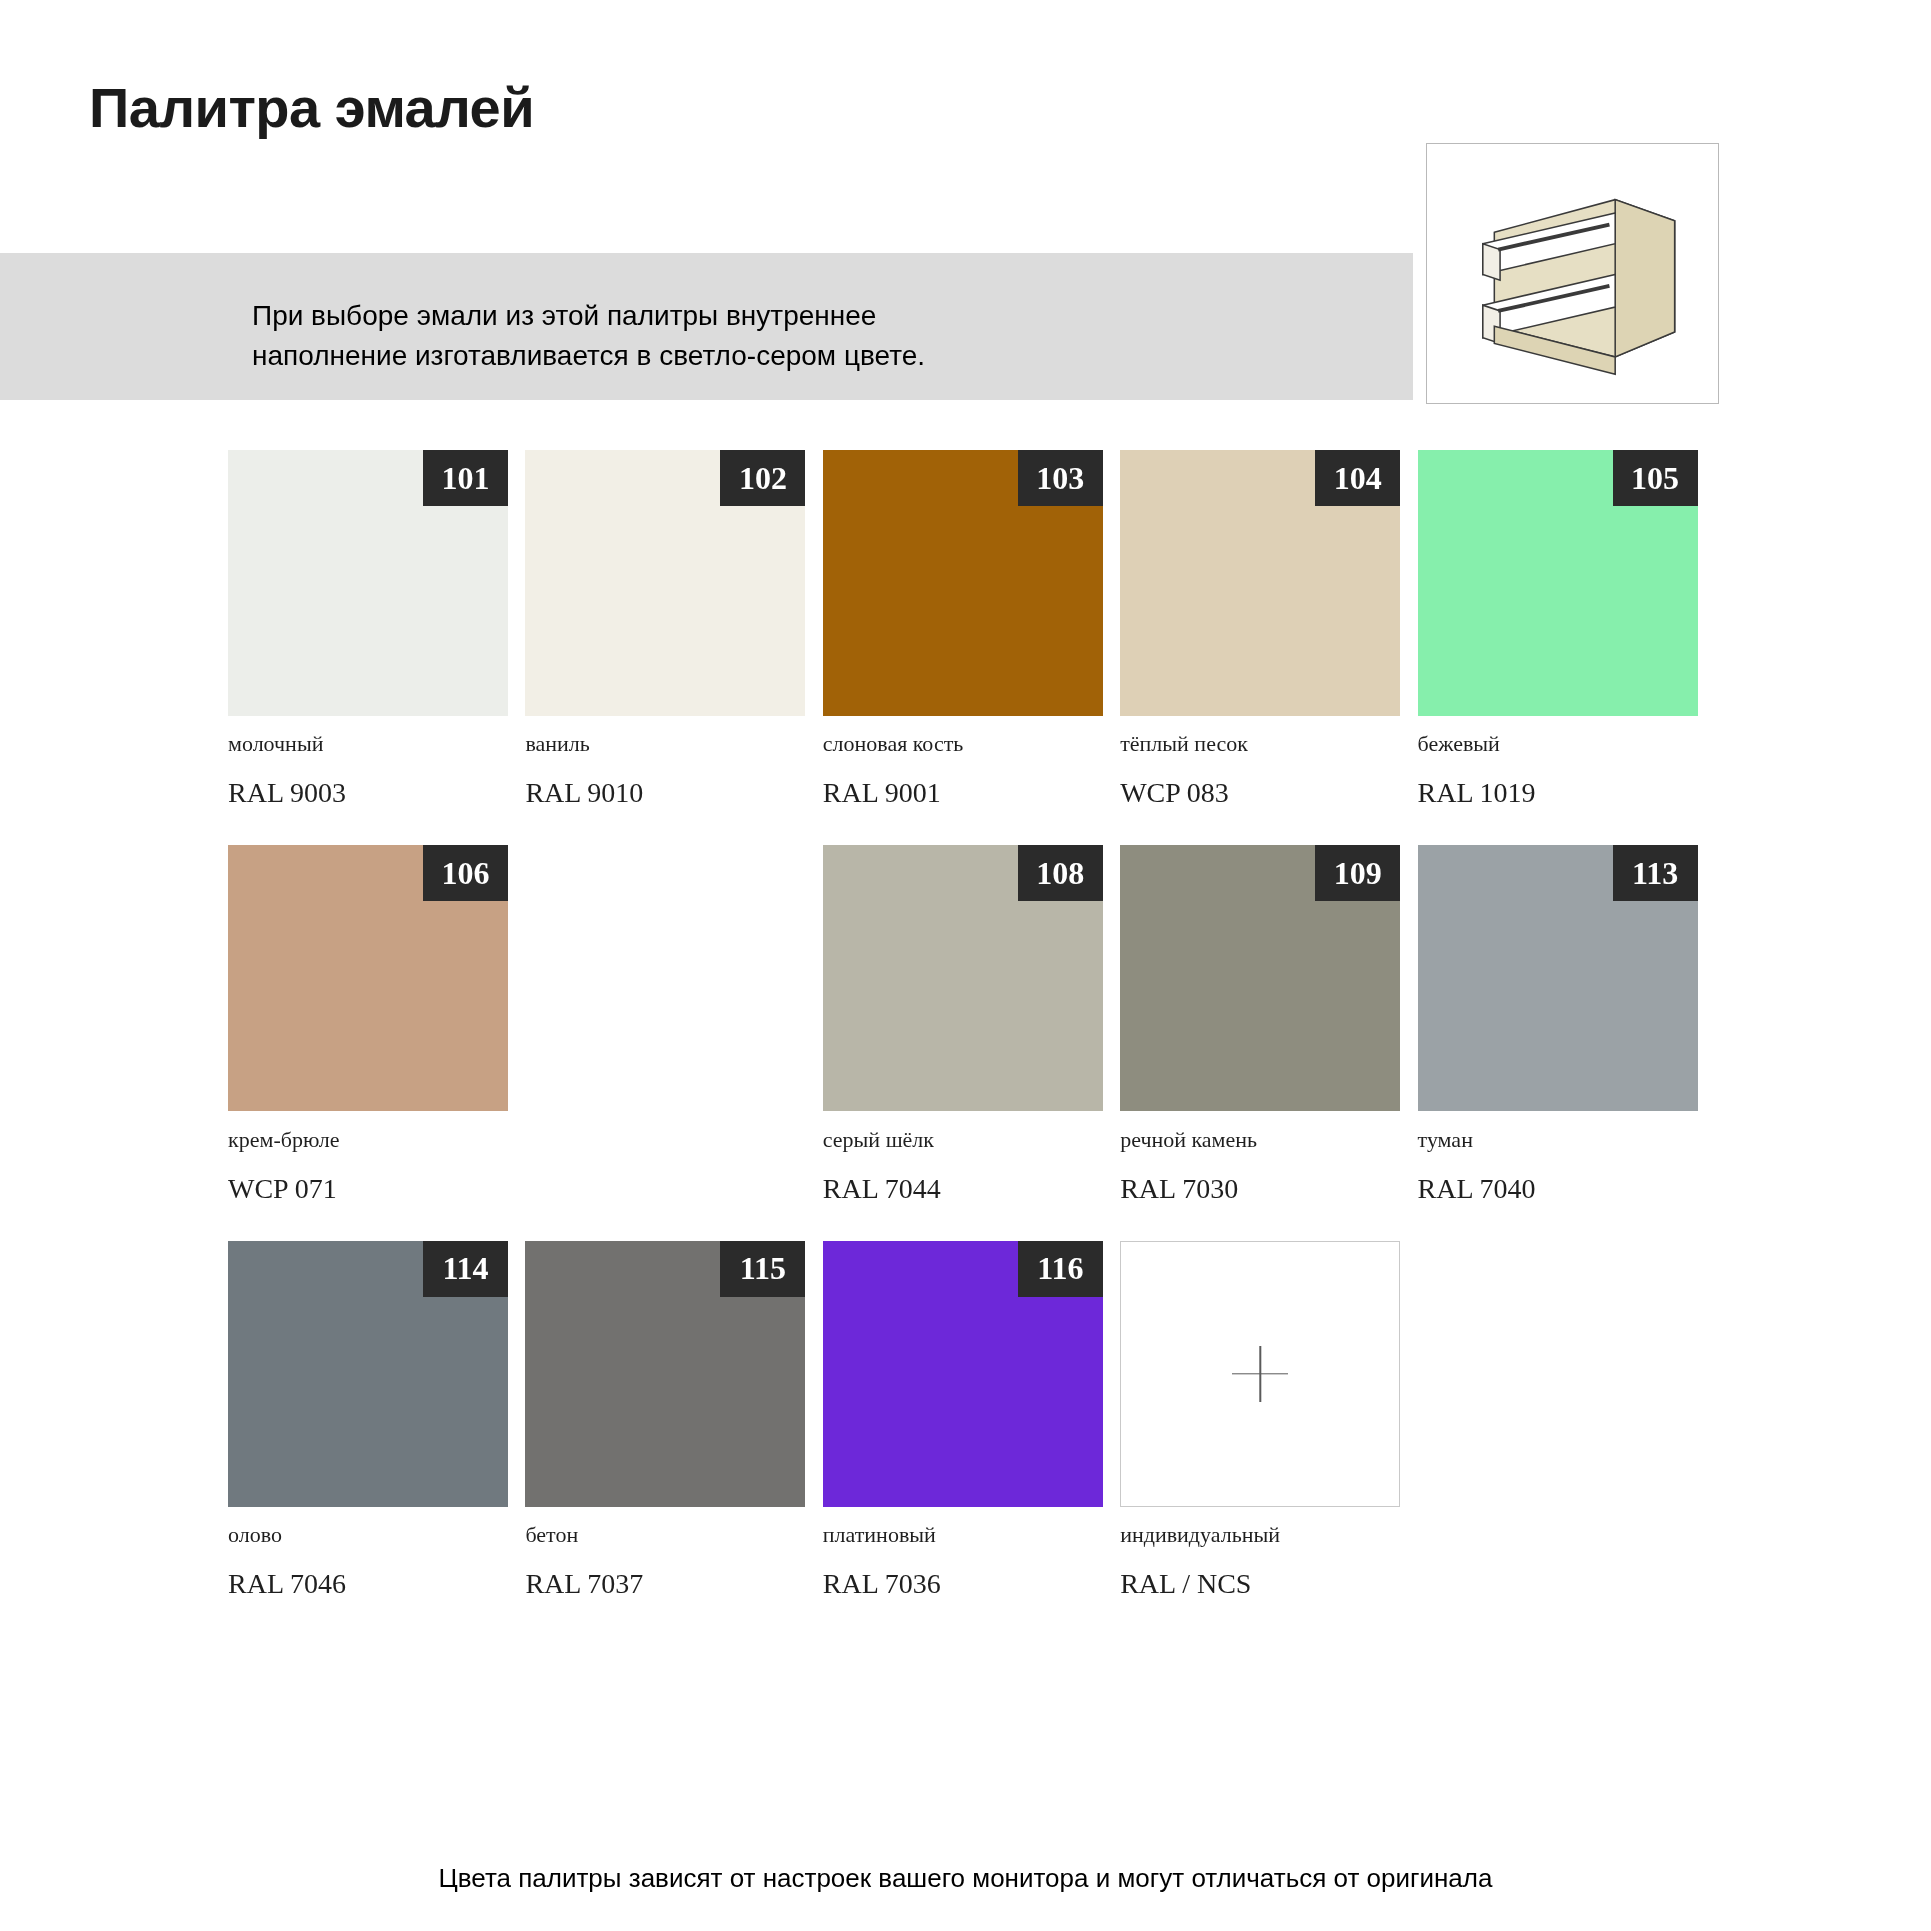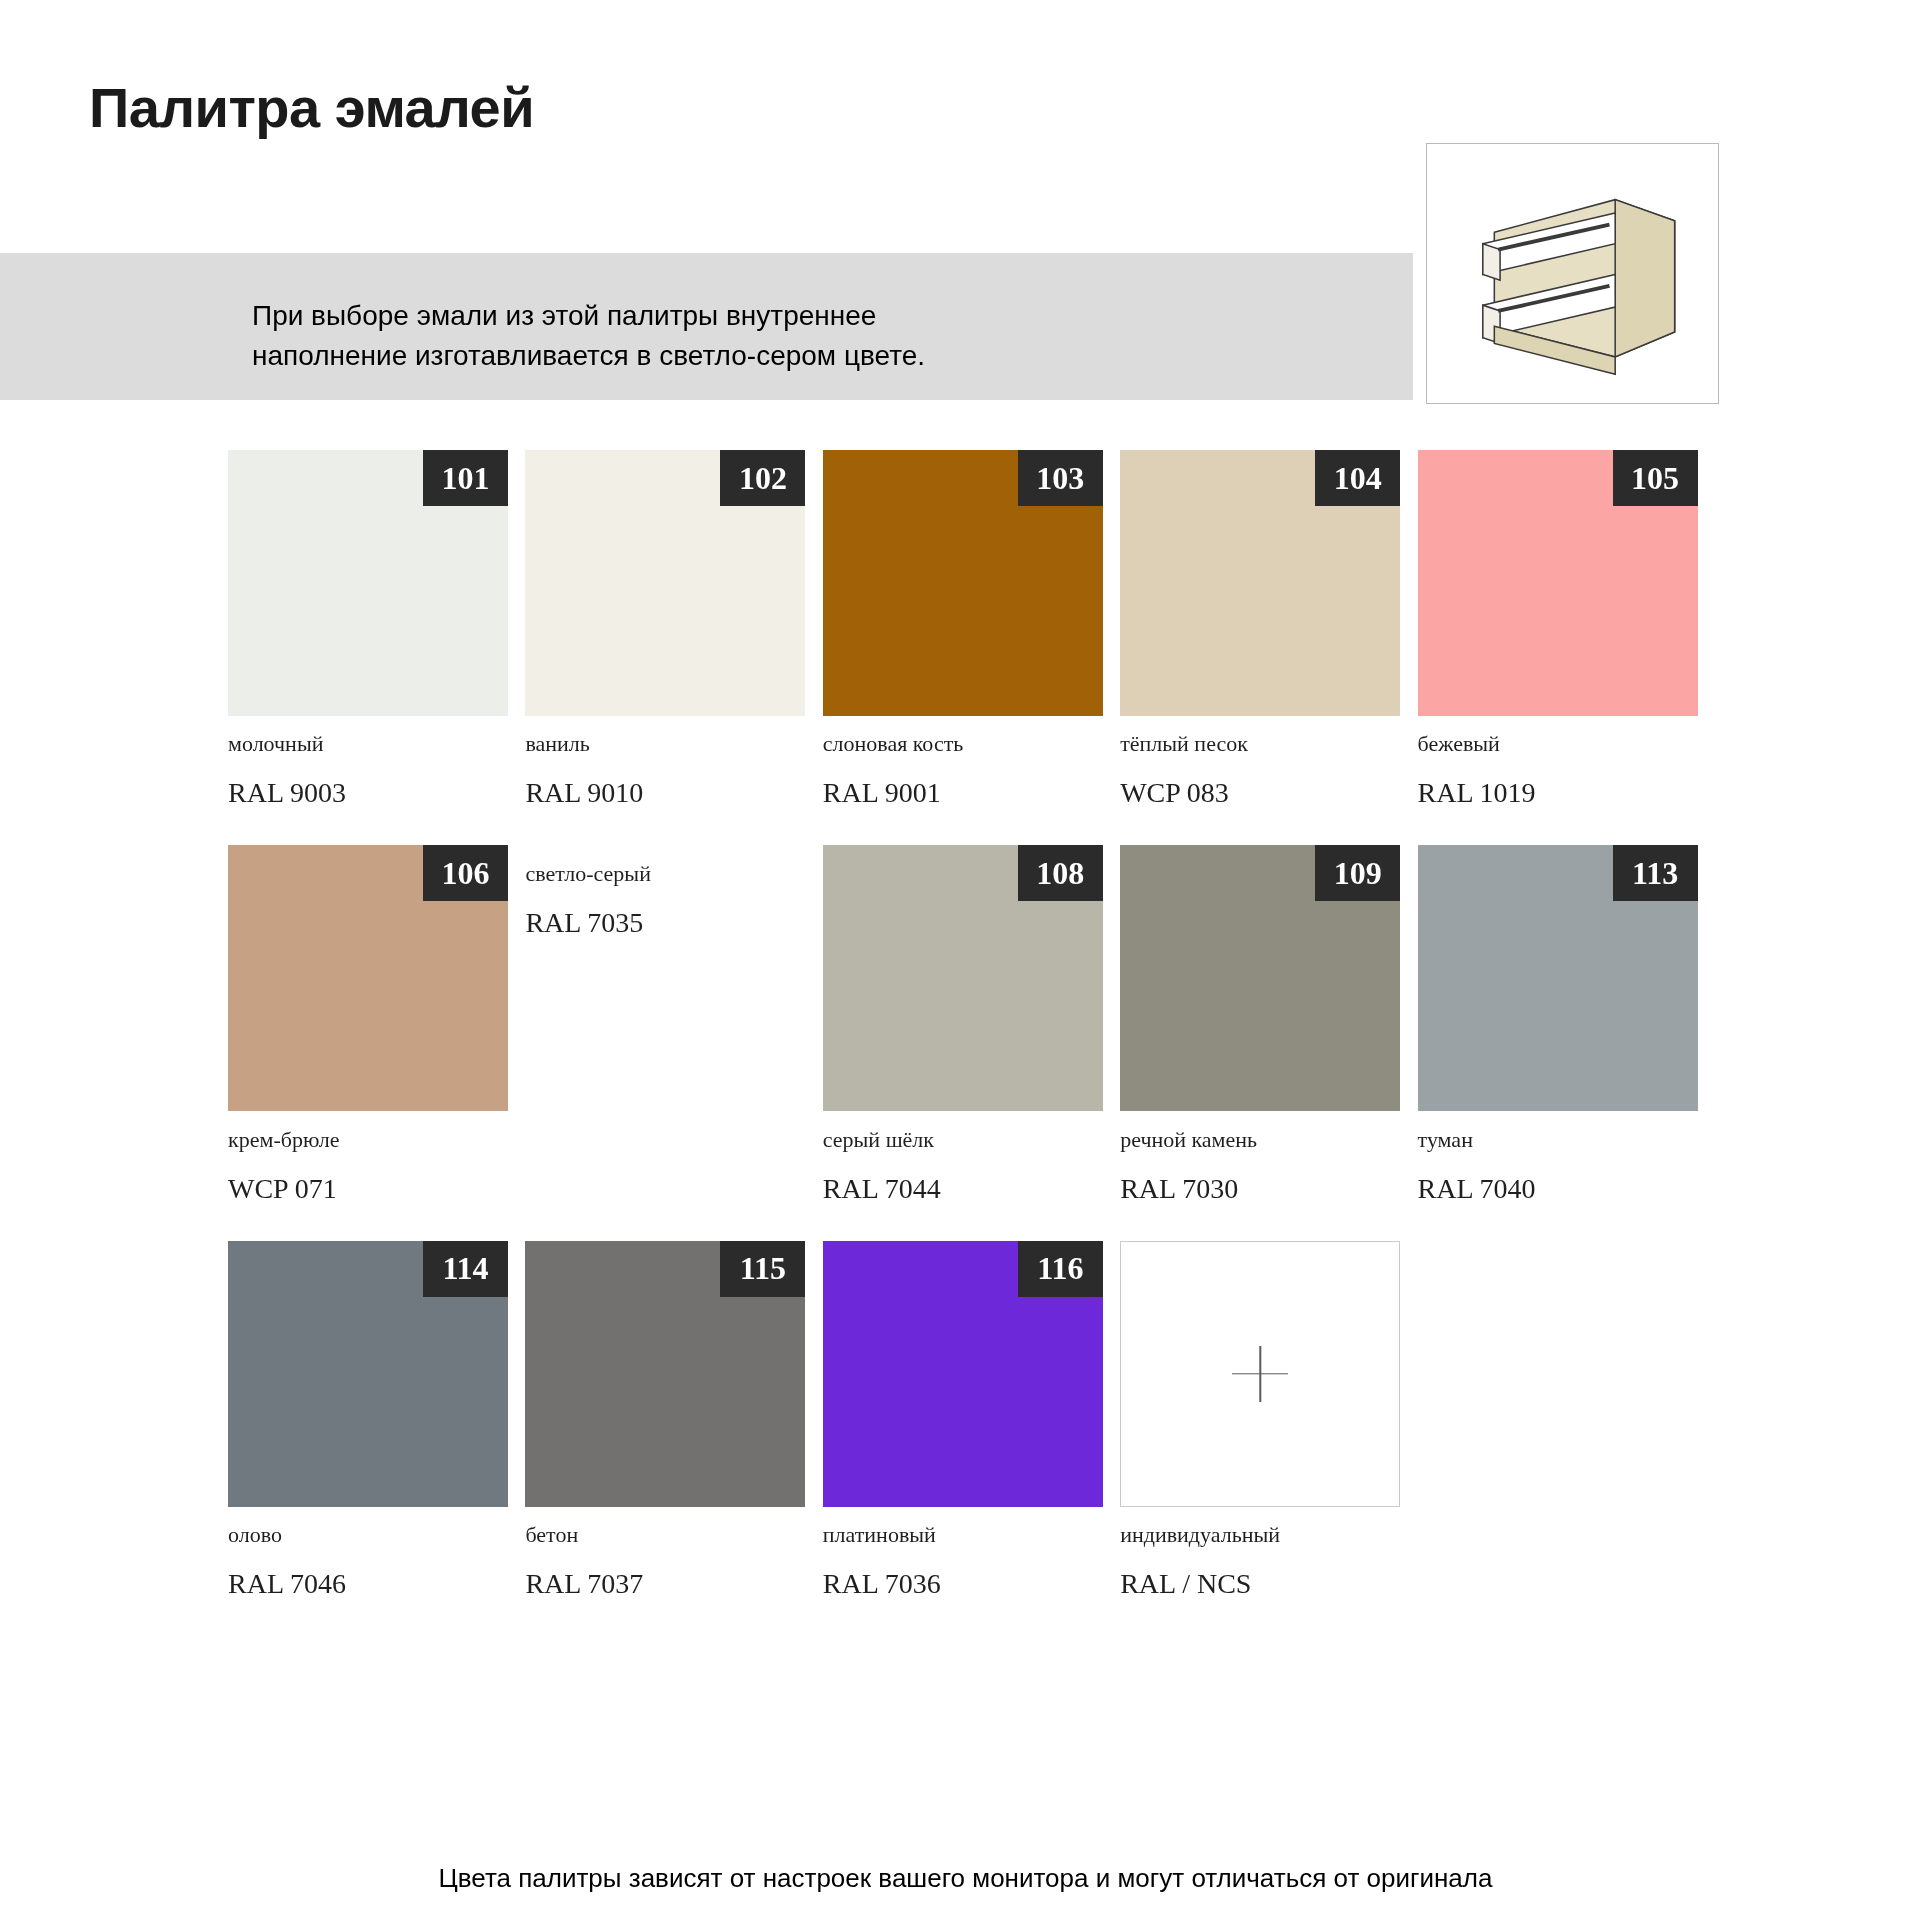--- a/index.html
+++ b/index.html
@@ -231,45 +231,41 @@
       <div class="cell">
         <div class="chip" style="background:#ded0b6">
           <div class="badge">104</div>
         </div>
         <div class="caption">
           <span>тёплый песок</span>
           <span class="code">WCP 083</span>
         </div>
       </div>
       <div class="cell">
-        <div class="chip" style="background:#fca5a5">
+        <div class="chip" style="background:#86efac">
           <div class="badge">105</div>
         </div>
         <div class="caption">
           <span>бежевый</span>
           <span class="code">RAL 1019</span>
         </div>
       </div>
     </div>
 
     <div class="row">
       <div class="cell">
         <div class="chip" style="background:#c7a184">
           <div class="badge">106</div>
         </div>
         <div class="caption">
           <span>крем-брюле</span>
           <span class="code">WCP 071</span>
         </div>
       </div>
       <div class="cell">
-        <div class="caption">
-          <span>светло-серый</span>
-          <span class="code">RAL 7035</span>
-        </div>
       </div>
       <div class="cell">
         <div class="chip" style="background:#b8b6a8">
           <div class="badge">108</div>
         </div>
         <div class="caption">
           <span>серый шёлк</span>
           <span class="code">RAL 7044</span>
         </div>
       </div>

